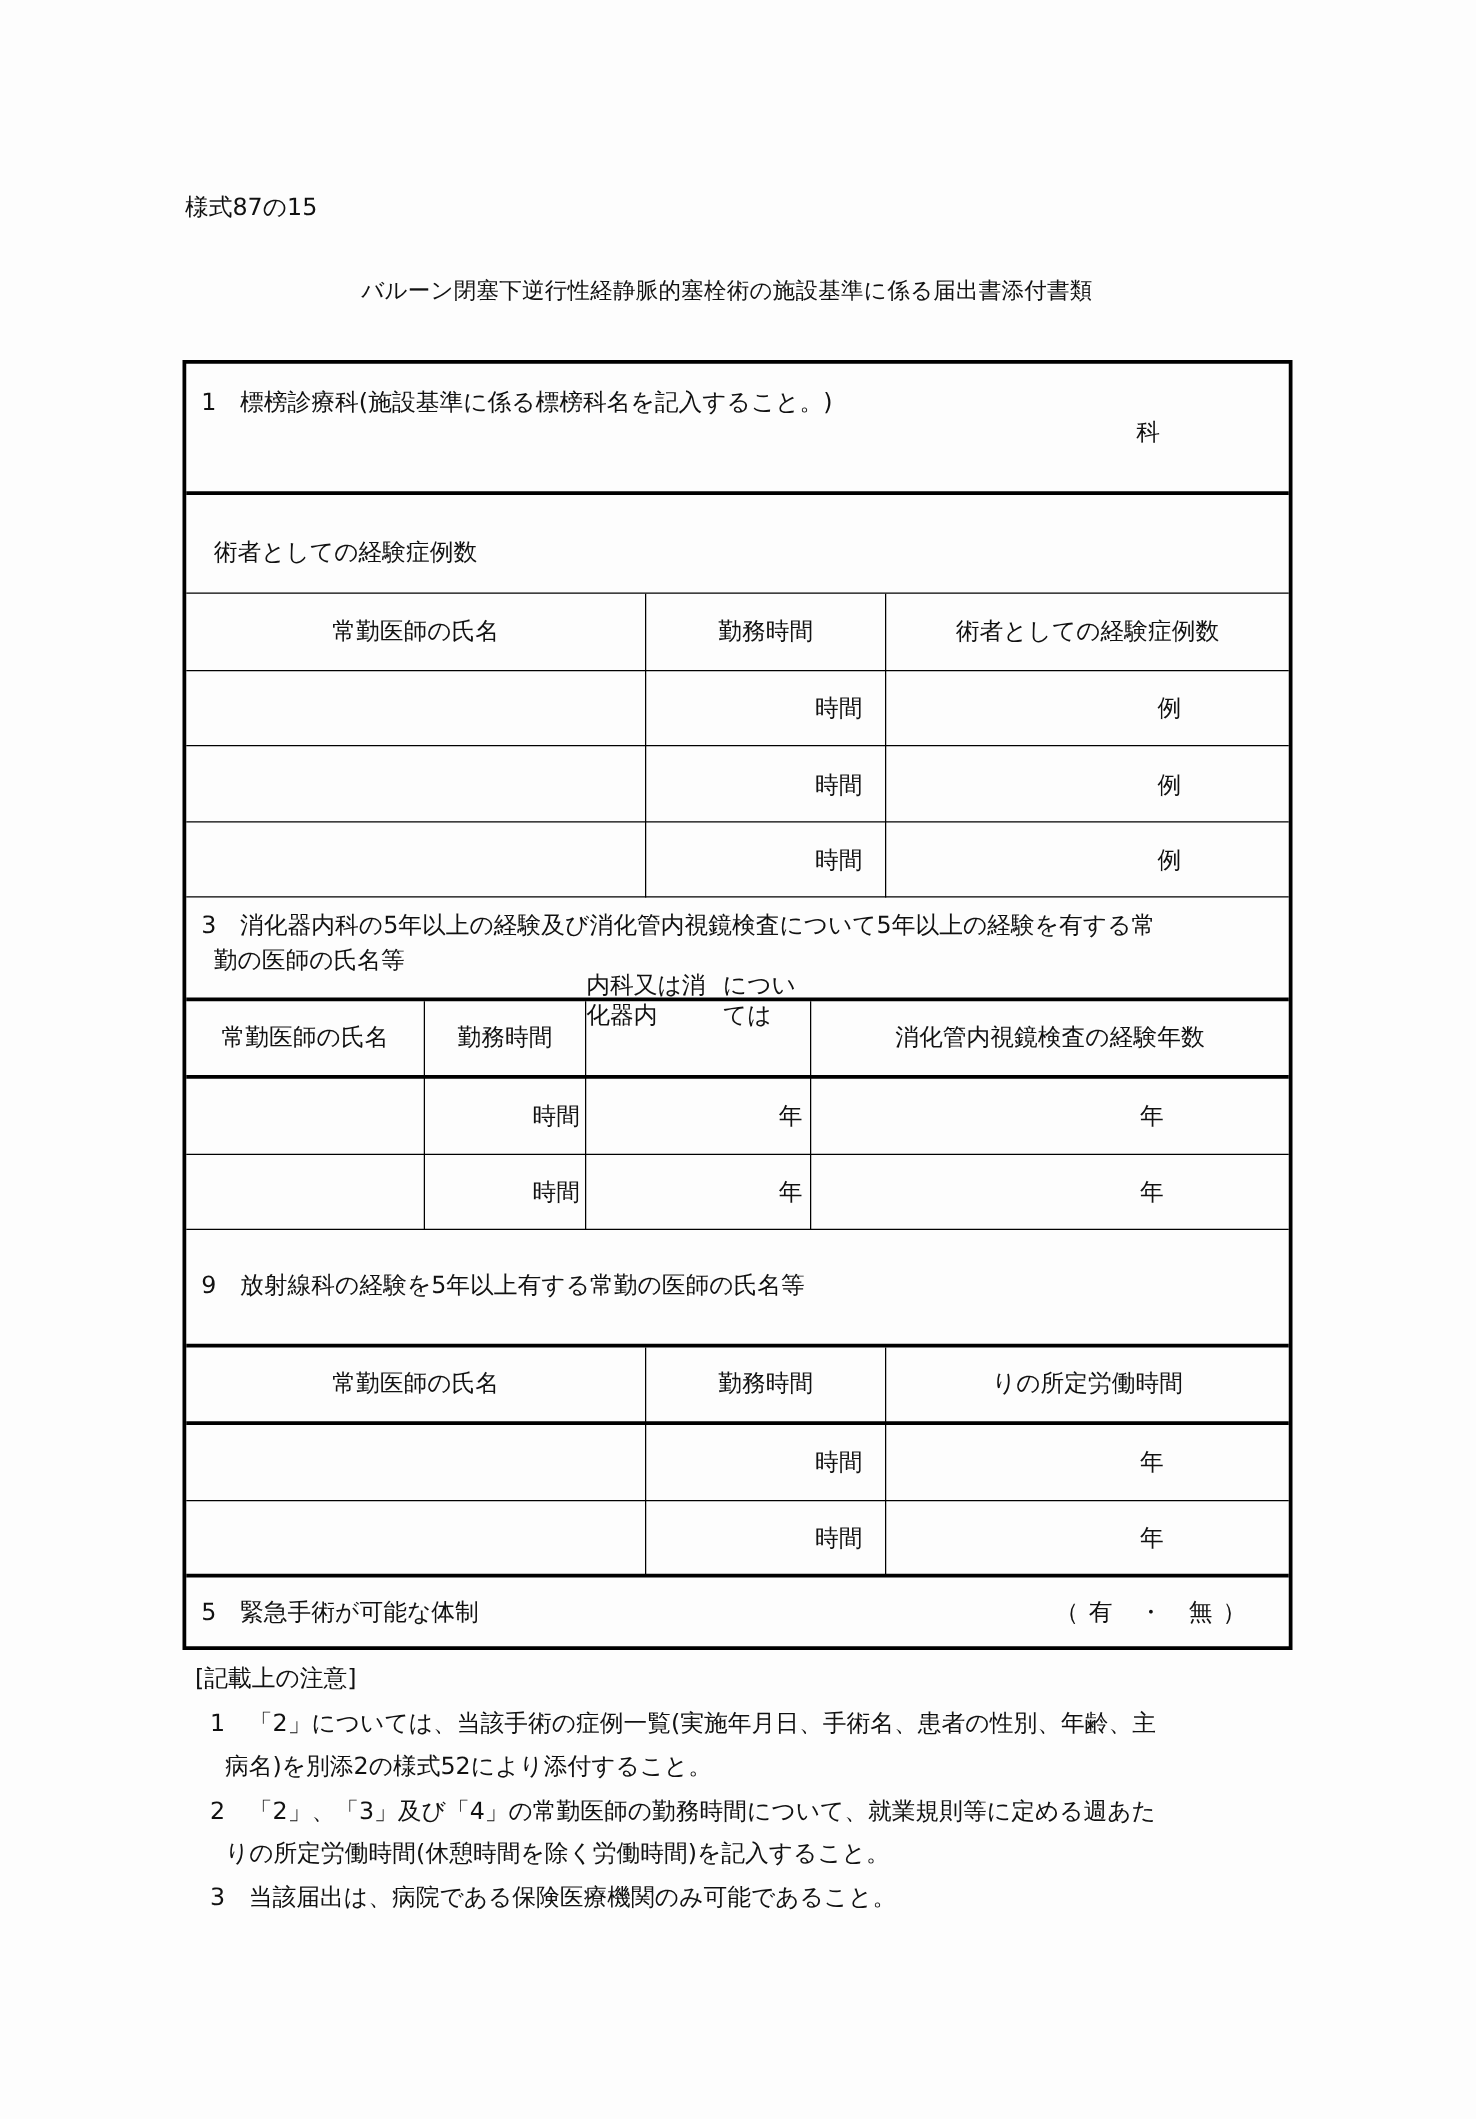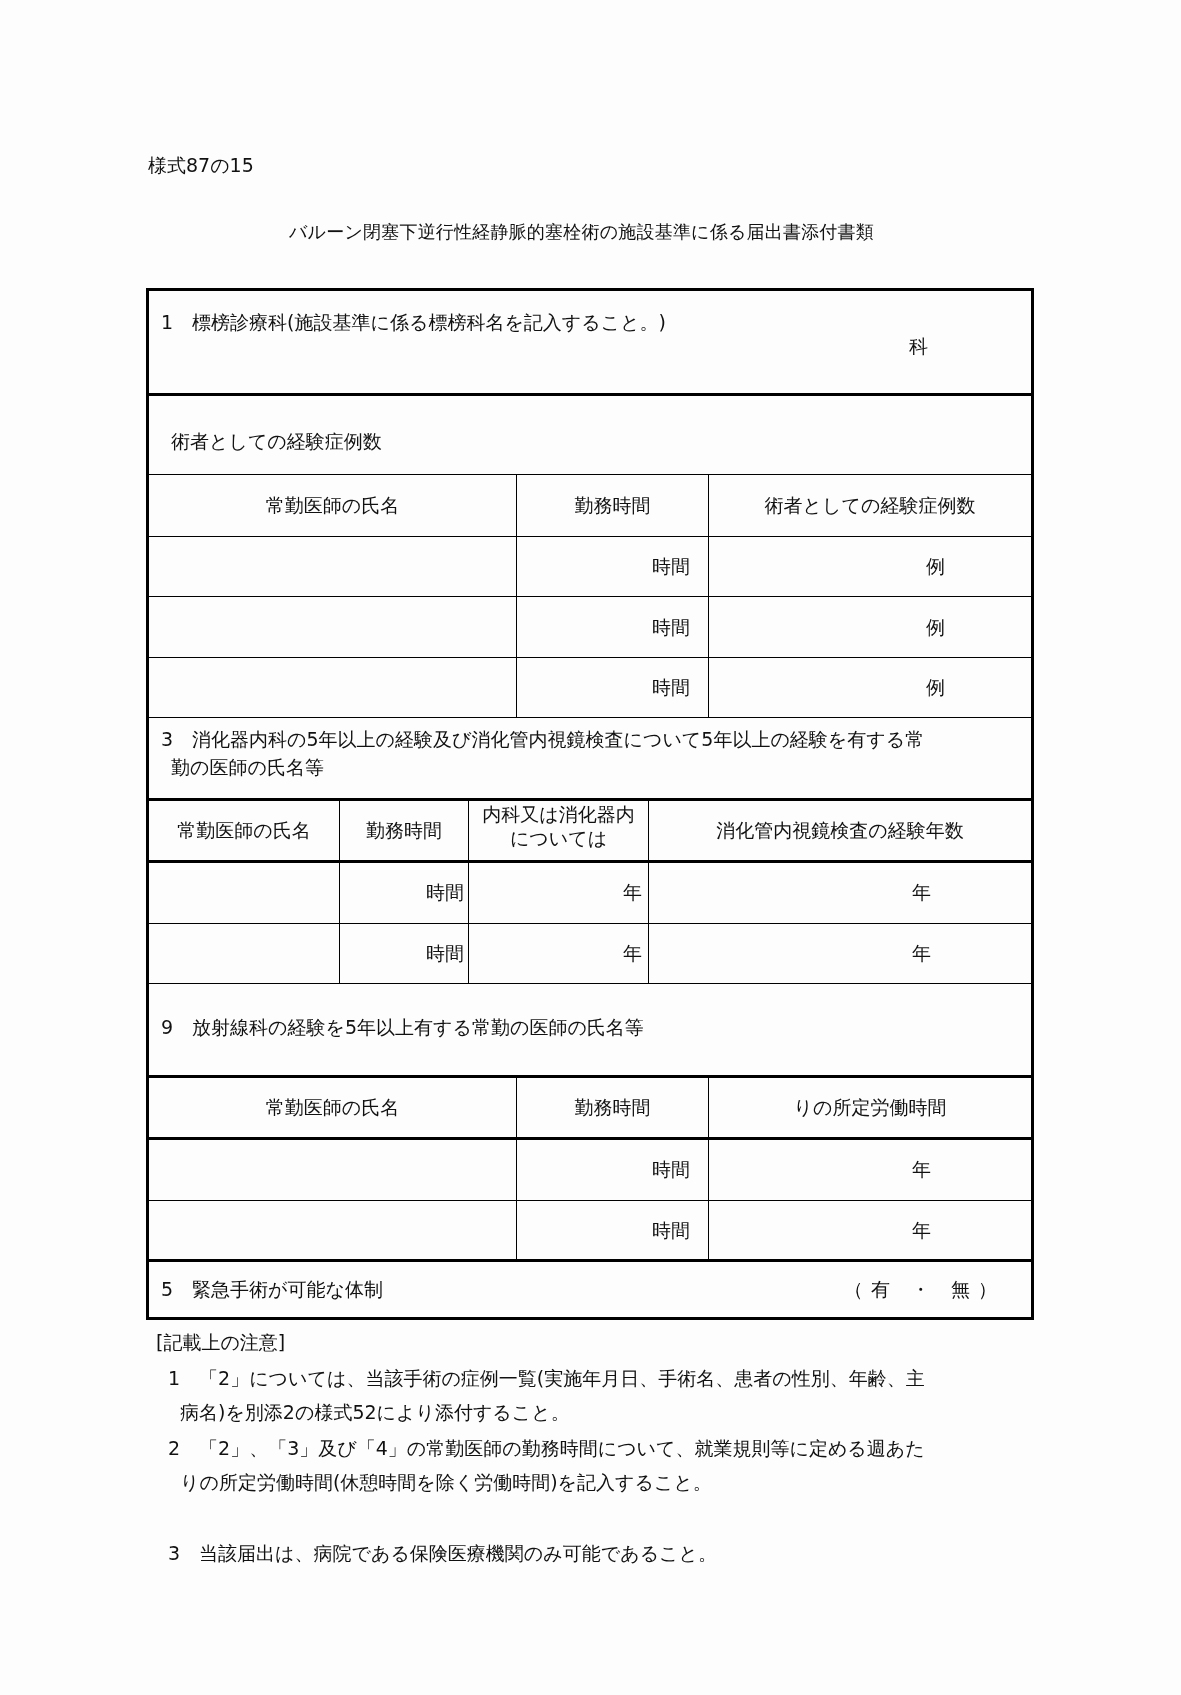--- a/index.html
+++ b/index.html
@@ -84,21 +84,21 @@
   <div class="txt" style="left:12px; top:436px;">3　消化器内科の5年以上の経験及び消化管内視鏡検査について5年以上の経験を有する常</div>
   <div class="txt" style="left:22px; top:464px;">勤の医師の氏名等</div>
   <div class="hline thick" style="top:507px;"></div>
 
   <div class="vline" style="left:190px; top:510px; height:183px;"></div>
   <div class="vline" style="left:319px; top:510px; height:183px;"></div>
   <div class="vline" style="left:499px; top:510px; height:183px;"></div>
 
   <div class="cell-center" style="left:0; top:510px; width:190px; height:60px;">常勤医師の氏名</div>
   <div class="cell-center" style="left:191px; top:510px; width:128px; height:60px;">勤務時間</div>
-  <div class="cell-center" style="left:320px; top:506px; width:179px; height:60px; flex-direction:column;">
+  <div class="cell-center" style="left:320px; top:480px; width:179px; height:60px; flex-direction:row;">
     <span>内科又は消化器内</span>
     <span>については</span>
   </div>
   <div class="cell-center" style="left:500px; top:510px; width:382px; height:60px;">消化管内視鏡検査の経験年数</div>
   <div class="hline thick" style="top:569px;"></div>
 
   <div class="cell-right" style="left:0; top:572px; width:190px; height:60px;"></div>
   <div class="cell-right" style="left:191px; top:572px; width:124px; height:60px;">
       <span>時間</span>
     </div>
@@ -153,13 +153,13 @@
 
   <div class="txt" style="left:12px; top:986px;">5　緊急手術が可能な体制</div>
   <div class="txt" style="left:695px; top:986px; letter-spacing:1px;">（ 有　・　無 ）</div>
 </div>
 
 <div class="abs notes-head">[記載上の注意]</div>
 <div class="note-line" style="left:168px; top:1366px;">1　「2」については、当該手術の症例一覧(実施年月日、手術名、患者の性別、年齢、主</div>
 <div class="note-line" style="left:180px; top:1400px;">病名)を別添2の様式52により添付すること。</div>
 <div class="note-line" style="left:168px; top:1436px;">2　「2」、「3」及び「4」の常勤医師の勤務時間について、就業規則等に定める週あた</div>
 <div class="note-line" style="left:180px; top:1470px;">りの所定労働時間(休憩時間を除く労働時間)を記入すること。</div>
-<div class="note-line" style="left:168px; top:1541px;text-align:right;">3　当該届出は、病院である保険医療機関のみ可能であること。</div>
+<div class="note-line" style="left:168px; top:1505px;text-align:right;">3　当該届出は、病院である保険医療機関のみ可能であること。</div>
 
 </body></html>

